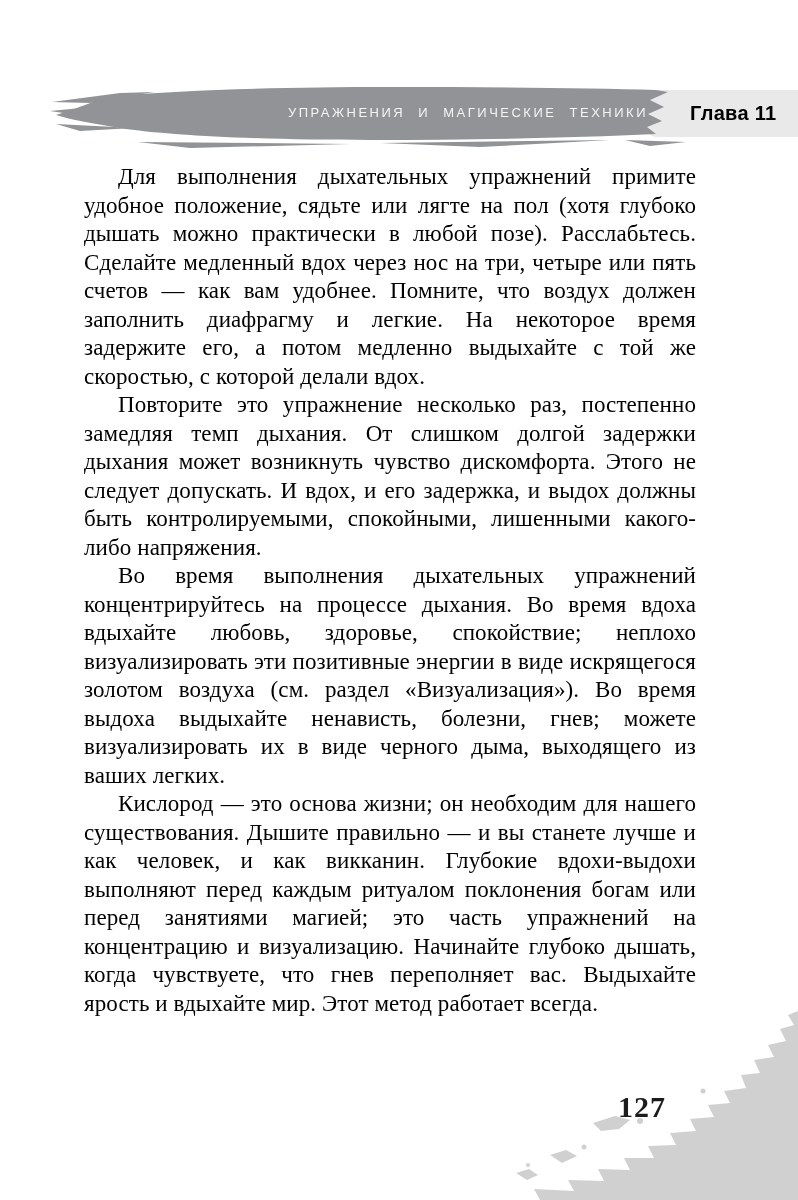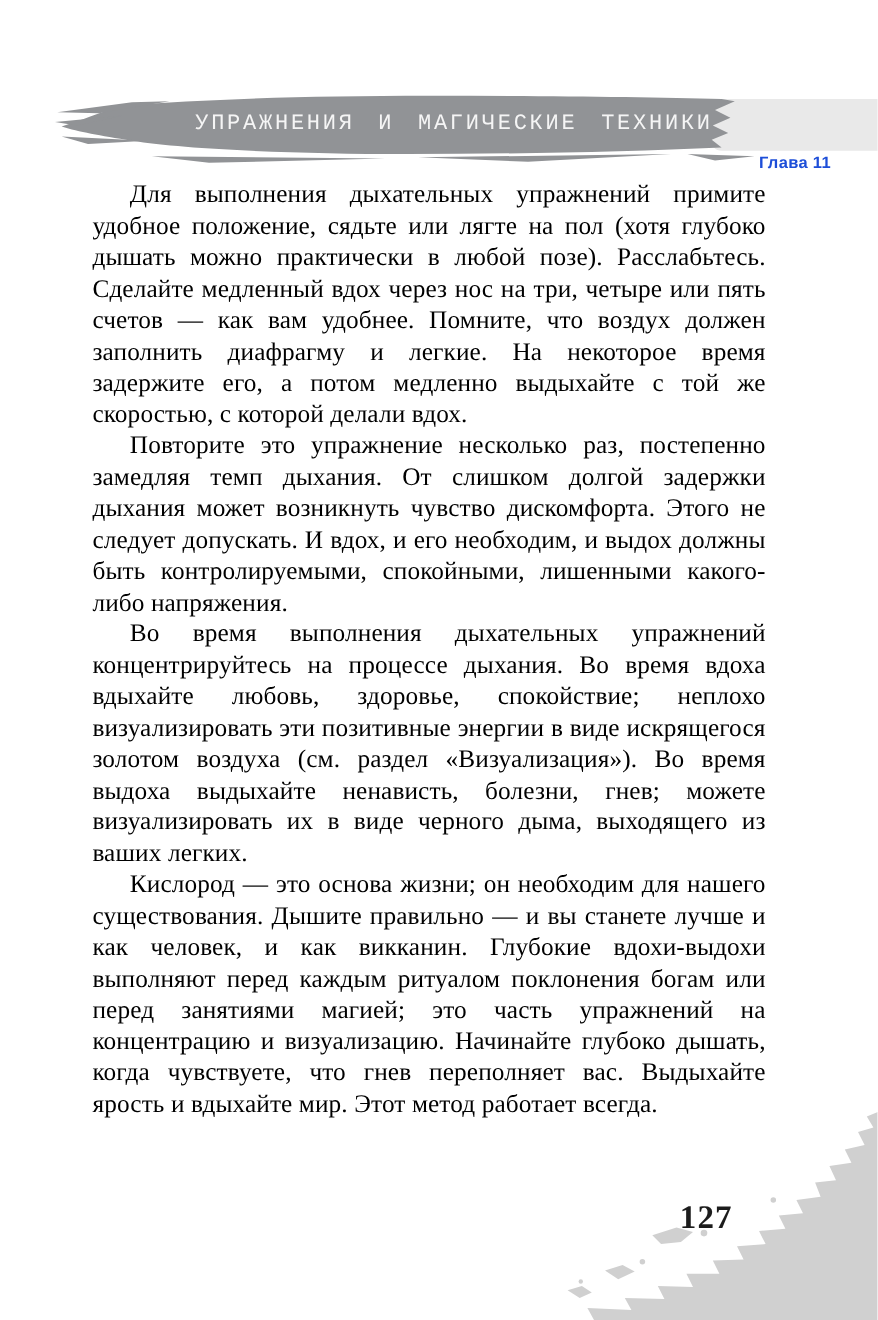--- a/index.html
+++ b/index.html
@@ -21,42 +21,41 @@
     height: 47px;
     background: #e9e9e9;
     border-radius: 10px 0 0 10px;
   }
   .chapter-badge .chapter-label {
     display: block;
     padding-left: 44px;
     line-height: 47px;
     font-family: "Liberation Sans", sans-serif;
     font-weight: bold;
-    font-size: 15px;
-    color: #1d4ed8;
+    font-size: 20px;
+    color: #000000;
     letter-spacing: 0.3px;
-    margin-top: 35px;
   }
   .banner-svg {
     position: absolute;
     left: 50px;
     top: 80px;
     width: 640px;
     height: 74px;
   }
   .banner-title {
     position: absolute;
     left: 120px;
     top: 90px;
     width: 528px;
     height: 46px;
     line-height: 46px;
     text-align: right;
-    font-family: Liberation Mono, monospace;
-    font-size: 20px;
+    font-family: Liberation Sans, sans-serif;
+    font-size: 13px;
     letter-spacing: 2.5px;
     word-spacing: 7px;
     color: #f5f5f5;
     white-space: nowrap;
   }
 
   
   .body-text {
     position: absolute;
     left: 84px;
@@ -112,21 +111,21 @@
       <path d="M88 62 L300 64 L140 68 Z" fill="#919396"></path>
       <path d="M330 63 L560 60 L430 67 Z" fill="#919396"></path>
       <path d="M575 60 L636 62 L600 66 Z" fill="#919396"></path>
     </g>
   </svg>
 
   <div class="banner-title">УПРАЖНЕНИЯ И МАГИЧЕСКИЕ ТЕХНИКИ</div>
 
   <div class="body-text">
     <p>Для выполнения дыхательных упражнений примите удобное положение, сядьте или лягте на пол (хотя глубоко дышать можно практически в любой позе). Расслабьтесь. Сделайте медленный вдох через нос на три, четыре или пять счетов — как вам удобнее. Помните, что воздух должен заполнить диафрагму и легкие. На некоторое время задержите его, а потом медленно выдыхайте с той же скоростью, с которой делали вдох.</p>
-    <p>Повторите это упражнение несколько раз, постепенно замедляя темп дыхания. От слишком долгой задержки дыхания может возникнуть чувство дискомфорта. Этого не следует допускать. И вдох, и его необходим, и выдох должны быть контролируемыми, спокойными, лишенными какого-либо напряжения.</p>
+    <p>Повторите это упражнение несколько раз, постепенно замедляя темп дыхания. От слишком долгой задержки дыхания может возникнуть чувство дискомфорта. Этого не следует допускать. И вдох, и его задержка, и выдох должны быть контролируемыми, спокойными, лишенными какого-либо напряжения.</p>
     <p>Во время выполнения дыхательных упражнений концентрируйтесь на процессе дыхания. Во время вдоха вдыхайте любовь, здоровье, спокойствие; неплохо визуализировать эти позитивные энергии в виде искрящегося золотом воздуха (см. раздел «Визуализация»). Во время выдоха выдыхайте ненависть, болезни, гнев; можете визуализировать их в виде черного дыма, выходящего из ваших легких.</p>
     <p>Кислород — это основа жизни; он необходим для нашего существования. Дышите правильно — и вы станете лучше и как человек, и как викканин. Глубокие вдохи-выдохи выполняют перед каждым ритуалом поклонения богам или перед занятиями магией; это часть упражнений на концентрацию и визуализацию. Начинайте глубоко дышать, когда чувствуете, что гнев переполняет вас. Выдыхайте ярость и вдыхайте мир. Этот метод работает всегда.</p>
   </div>
 
   <svg class="corner-svg" viewBox="0 0 300 195" aria-hidden="true">
     <g>
       <path d="M300 6 L290 10 L296 20 L282 24 L288 36 L270 40 L276 52 L256 55 L262 68 L243 70 L248 83 L226 86 L232 98 L210 100 L216 112 L192 114 L198 126 L172 128 L178 140 L150 141 L156 153 L126 153 L132 165 L100 164 L106 176 L70 175 L76 186 L36 184 L42 195 L300 195 Z" fill="#d0d0d0"></path>
       <path d="M95 118 l22 -7 l15 4 l-11 9 l-18 2 Z" fill="#d0d0d0"></path>
       <path d="M52 150 l16 -5 l11 6 l-15 7 Z" fill="#d0d0d0"></path>
       <path d="M18 168 l13 -4 l9 6 l-11 5 Z" fill="#d0d0d0"></path>

